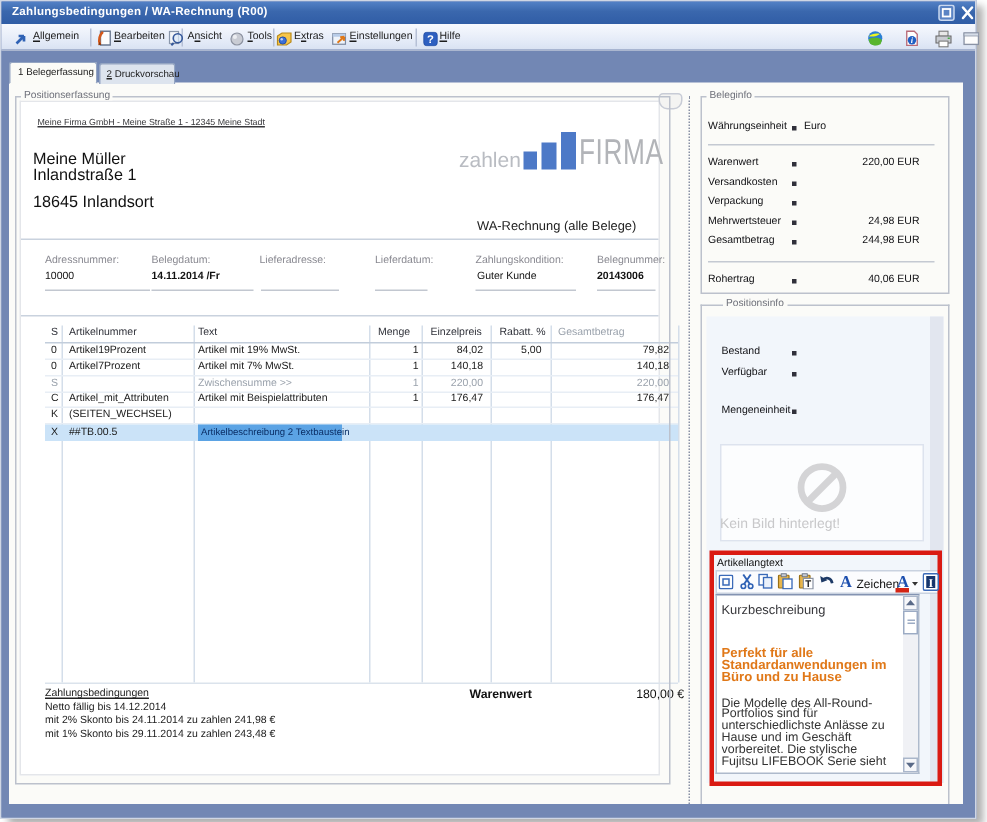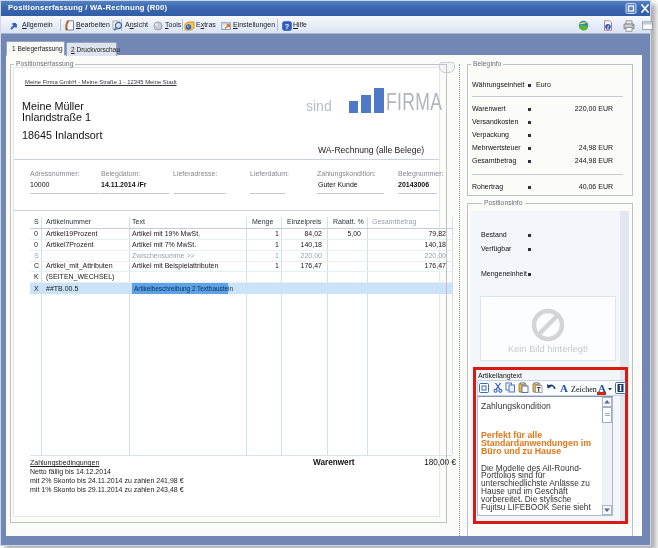--- a/index.html
+++ b/index.html
@@ -39,21 +39,21 @@
   .gray{color:#9aa2ac !important;}
   .blab{position:absolute;font-size:7px;color:#101014;white-space:nowrap;}
   .bull{position:absolute;width:3px;height:3px;background:#30303a;}
   .bval{position:absolute;font-size:7px;color:#101014;text-align:right;white-space:nowrap;}
 </style>
 </head>
 <body>
 <div id="scene">
   <div class="abs" id="win"></div>
   <div class="abs" id="titlebar"></div>
-  <div class="abs" id="titletxt">Positionserfassung / WA-Rechnung (R00)</div>
+  <div class="abs" id="titletxt">Zahlungsbedingungen / WA-Rechnung (R00)</div>
 
   <svg class="abs" width="26" height="12" viewBox="0 0 26 12" style="left:625px;top:3px;z-index:6">
     <rect x="1" y="0.5" width="10" height="10" rx="1.5" fill="#5b84c4" stroke="#c9d8ef" stroke-width="1"></rect>
     <rect x="3.5" y="3" width="5" height="5" fill="none" stroke="#ffffff" stroke-width="1.2"></rect>
     <path d="M17 2 L23 9 M23 2 L17 9" stroke="#ffffff" stroke-width="1.7" stroke-linecap="round"></path>
   </svg>
   <div class="abs" id="toolbar"></div>
 
   <div class="mitem" style="left:22px"><u>A</u>llgemein</div>
   <div class="mitem" style="left:76px"><u>B</u>earbeiten</div>
@@ -136,21 +136,21 @@
   <div class="fieldset" style="left:10px;top:64px;width:437px;height:459px;"></div>
   <div class="fldlabel" style="left:14px;top:60px;">Positionserfassung</div>
 
   <div class="abs doc" style="left:13px;top:67px;width:427px;height:450px;border:1px solid #e4e6ea;"></div>
 
   <div class="abs" style="left:25px;top:79px;font-size:5.9px;color:#38383c;text-decoration:underline;">Meine Firma GmbH - Meine Straße 1 - 12345 Meine Stadt</div>
   <div class="abs" style="left:22px;top:100px;font-size:10.8px;color:#111;">Meine Müller</div>
   <div class="abs" style="left:22px;top:111px;font-size:10.8px;color:#111;">Inlandstraße 1</div>
   <div class="abs" style="left:22px;top:129px;font-size:10.8px;color:#111;">18645 Inlandsort</div>
 
-  <div class="abs" style="left:306px;top:98px;font-size:14px;color:#b9bcc2;font-weight:300;letter-spacing:0px;">sind</div>
+  <div class="abs" style="left:306px;top:98px;font-size:14px;color:#b9bcc2;font-weight:300;letter-spacing:0px;">zahlen</div>
   <div class="abs" style="left:349px;top:101px;width:9px;height:12px;background:#4d79c7;"></div>
   <div class="abs" style="left:361px;top:95px;width:10px;height:18px;background:#4d79c7;"></div>
   <div class="abs" style="left:374px;top:88px;width:10px;height:25px;background:#4d79c7;"></div>
   <div class="abs" style="left:386px;top:88px;font-size:24px;color:#b2b4b8;transform:scaleX(0.73);transform-origin:left top;letter-spacing:0.5px;">FIRMA</div>
 
   <div class="abs" style="left:318px;top:145px;font-size:8.6px;color:#222;">WA-Rechnung (alle Belege)</div>
 
   <div class="hline" style="left:14px;top:159px;width:425px;"></div>
   <div class="glabel" style="left:30px;top:170px;">Adressnummer:</div>
   <div class="glabel" style="left:101px;top:170px;">Belegdatum:</div>
@@ -274,21 +274,21 @@
   <div class="blab" style="left:481px;top:245px;">Verfügbar</div>
   <div class="bull" style="left:528px;top:248px;"></div>
   <div class="blab" style="left:481px;top:270px;">Mengeneinheit</div>
   <div class="bull" style="left:528px;top:273px;"></div>
 
   <div class="abs" style="left:480px;top:296px;width:136px;height:65px;background:#fcfdfe;border:1px solid #dde3ee;"></div>
   <svg class="abs" width="34" height="34" viewBox="0 0 34 34" style="left:531px;top:308px;">
     <circle cx="17" cy="17" r="14" fill="none" stroke="#d4d4d6" stroke-width="4.5"></circle>
     <line x1="7.5" y1="26.5" x2="26.5" y2="7.5" stroke="#d4d4d6" stroke-width="4.5"></line>
   </svg>
-  <div class="abs" style="left:480px;top:344px;width:136px;text-align:center;font-size:9.3px;color:#c8c8ca;">Kein Bild hinterlegt!</div>
+  <div class="abs" style="left:480px;top:344px;width:136px;text-align:left;font-size:9.3px;color:#c8c8ca;">Kein Bild hinterlegt!</div>
 
   <div class="abs" style="left:473px;top:367px;width:155px;height:157px;border:3px solid #da1a12;z-index:6;"></div>
   <div class="abs" style="left:478px;top:372px;font-size:7px;color:#111;z-index:7;">Artikellangtext</div>
 
   <div class="abs" style="left:477px;top:380px;width:149px;height:16px;background:#fbfcfe;border:1px solid #c9d2e0;z-index:5;" id="edtb"></div>
   <div class="abs" id="edtbicons" style="z-index:7;">
 
     <svg class="abs" width="10" height="10" viewBox="0 0 10 10" style="left:479px;top:383px;">
       <rect x="0.5" y="0.5" width="9" height="9" rx="1" fill="none" stroke="#3a6ab8" stroke-width="1"></rect>
       <rect x="3" y="3" width="4" height="4" fill="none" stroke="#3a6ab8" stroke-width="1"></rect>
@@ -317,37 +317,37 @@
       <rect x="3.6" y="3.6" width="6.4" height="7" fill="#fff" stroke="#8a93a3" stroke-width="0.8"></rect>
       <text x="6.8" y="9.6" font-family="Liberation Sans" font-size="6.5" font-weight="bold" fill="#222" text-anchor="middle">T</text>
     </svg>
 
     <svg class="abs" width="11" height="10" viewBox="0 0 11 10" style="left:546px;top:383px;">
       <path d="M2.2 4 C4.5 1.2 8.2 2.2 8.8 5.8" fill="none" stroke="#1e3a66" stroke-width="1.8"></path>
       <path d="M0.8 1 L1.6 5.4 L5.6 3.8 Z" fill="#1e3a66"></path>
     </svg>
 
     <div class="abs" style="left:560px;top:382px;font-size:11px;font-weight:bold;color:#1d4fae;font-family:'Liberation Serif',serif;">A</div>
-    <div class="abs" style="left:571px;top:385px;font-size:8px;color:#111;font-family:Liberation Serif, serif;">Zeichen</div>
+    <div class="abs" style="left:571px;top:385px;font-size:8px;color:#111;">Zeichen</div>
 
     <div class="abs" style="left:598px;top:382px;font-size:11px;font-weight:bold;color:#1d4fae;font-family:'Liberation Serif',serif;">A</div>
     <div class="abs" style="left:597px;top:392px;width:9px;height:2.5px;background:#d42414;"></div>
     <svg class="abs" width="6" height="6" viewBox="0 0 6 6" style="left:607px;top:386px;">
         <path d="M1 2 L3 4.5 L5 2 Z" fill="#333"></path>
       </svg>
 
     <svg class="abs" width="11" height="12" viewBox="0 0 11 12" style="left:615px;top:382px;">
       <rect x="0.5" y="0.5" width="10" height="11" rx="1" fill="#fff" stroke="#3a6ab8" stroke-width="1"></rect>
       <rect x="2.5" y="2" width="6" height="8" fill="#16366e"></rect>
       <text x="5.5" y="9" font-family="Liberation Serif" font-size="8" font-weight="bold" fill="#fff" text-anchor="middle">I</text>
     </svg>
   </div>
 
   <div class="abs" style="left:477px;top:396px;width:136px;height:120px;background:#ffffff;border:1px solid #aebacc;border-top:1px solid #8494b2;z-index:5;"></div>
-  <div class="abs" style="left:481px;top:401px;font-size:8.6px;color:#38383c;z-index:6;">Zahlungskondition</div>
+  <div class="abs" style="left:481px;top:401px;font-size:8.6px;color:#38383c;z-index:6;">Kurzbeschreibung</div>
   <div class="abs" style="left:481px;top:464.5px;width:112px;height:50px;overflow:hidden;font-size:8.3px;line-height:7.9px;color:#333;z-index:6;">Die Modelle des All-Round-<br>Portfolios sind für unterschiedlichste Anlässe zu Hause und im Geschäft vorbereitet. Die stylische Fujitsu LIFEBOOK Serie sieht</div>
   <div class="abs" style="left:481px;top:430.5px;width:112px;font-size:8.8px;line-height:8.4px;font-weight:bold;color:#e07818;z-index:6;">Perfekt für alle Standardanwendungen im Büro und zu Hause</div>
 
   <div class="abs" style="left:602px;top:397px;width:10px;height:118px;background:#f0f1f5;z-index:6;"></div>
   <div class="abs" style="left:602px;top:397px;width:10px;height:10px;background:#f6f7fa;border:1px solid #aab6ca;z-index:7;"></div>
   <svg class="abs" width="10" height="10" viewBox="0 0 10 10" style="left:602px;top:397px;z-index:8;">
       <path d="M5 3 L8 6.5 L2 6.5 Z" fill="#5a6a88"></path>
     </svg>
   <div class="abs" style="left:602px;top:407px;width:10px;height:16px;background:#ffffff;border:1px solid #9cabc4;z-index:7;"></div>
   <div class="abs" style="left:604.5px;top:413px;width:5px;height:1px;background:#9cabc4;z-index:8;"></div>

